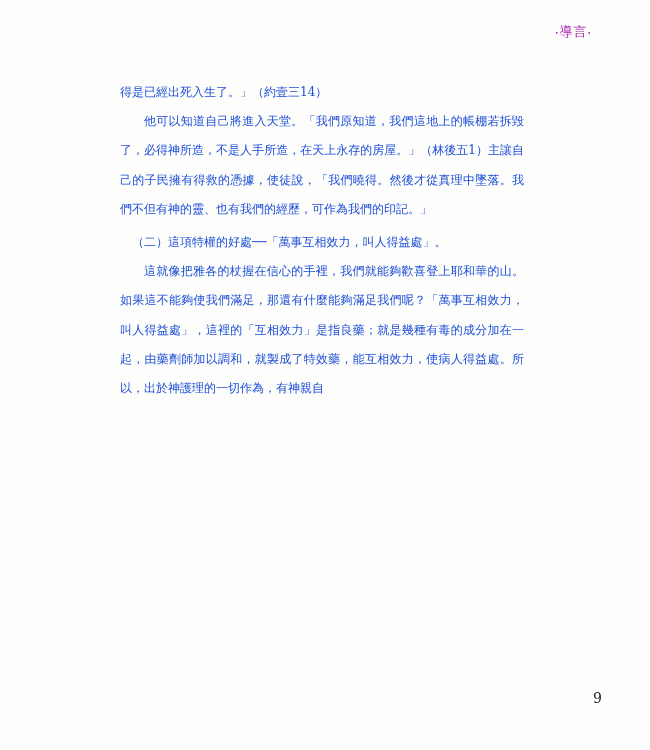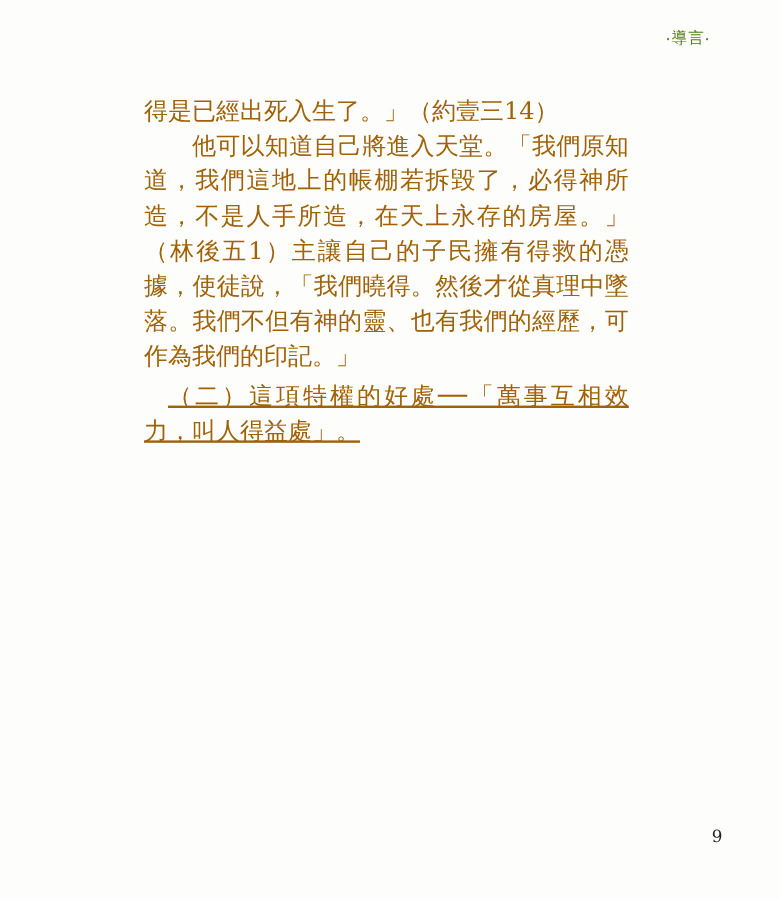--- a/index.html
+++ b/index.html
@@ -23,51 +23,50 @@
     background: #fdfdfb;
   }
 
   
   .running-head {
     position: absolute;
     top: 22px;
     right: 58px;
     font-size: 13px;
     letter-spacing: 1px;
-    color: #4d7c0f;
+    color: #a21caf;
     font-family: "DejaVu Serif", "Liberation Serif", serif;
   }
 
   
   .body-text {
     position: absolute;
     top: 78px;
     left: 120px;
     width: 404px;
-    font-size: 20px;
+    font-size: 12px;
     line-height: 29.2px;
     text-align: justify;
     text-justify: inter-ideograph;
-    color: #a16207;
+    color: #1d4ed8;
   }
 
   .body-text p {
     margin: 0;
     padding: 0;
     text-indent: 0;
   }
 
   .body-text p.indent {
     text-indent: 2em;
   }
 
   .body-text p.heading {
     text-indent: 1em;
     margin-top: 4px;
-    text-decoration: underline;
   }
 
   .page-number {
     position: absolute;
     bottom: 44px;
     right: 48px;
     font-size: 14px;
     color: #222;
   }
 </style>
@@ -75,17 +74,18 @@
 <body>
 
 <div class="page">
 
   <div class="running-head">‧導言‧</div>
 
   <div class="body-text">
     <p class="plain">得是已經出死入生了。」（約壹三14）</p>
     <p class="indent">他可以知道自己將進入天堂。「我們原知道，我們這地上的帳棚若拆毀了，必得神所造，不是人手所造，在天上永存的房屋。」（林後五1）主讓自己的子民擁有得救的憑據，使徒說，「我們曉得。然後才從真理中墜落。我們不但有神的靈、也有我們的經歷，可作為我們的印記。」</p>
     <p class="heading">（二）這項特權的好處──「萬事互相效力，叫人得益處」。</p>
+    <p class="indent">這就像把雅各的杖握在信心的手裡，我們就能夠歡喜登上耶和華的山。如果這不能夠使我們滿足，那還有什麼能夠滿足我們呢？「萬事互相效力，叫人得益處」，這裡的「互相效力」是指良藥；就是幾種有毒的成分加在一起，由藥劑師加以調和，就製成了特效藥，能互相效力，使病人得益處。所以，出於神護理的一切作為，有神親自</p>
   </div>
 
   <div class="page-number">9</div>
 
 </div>
 
 </body></html>

